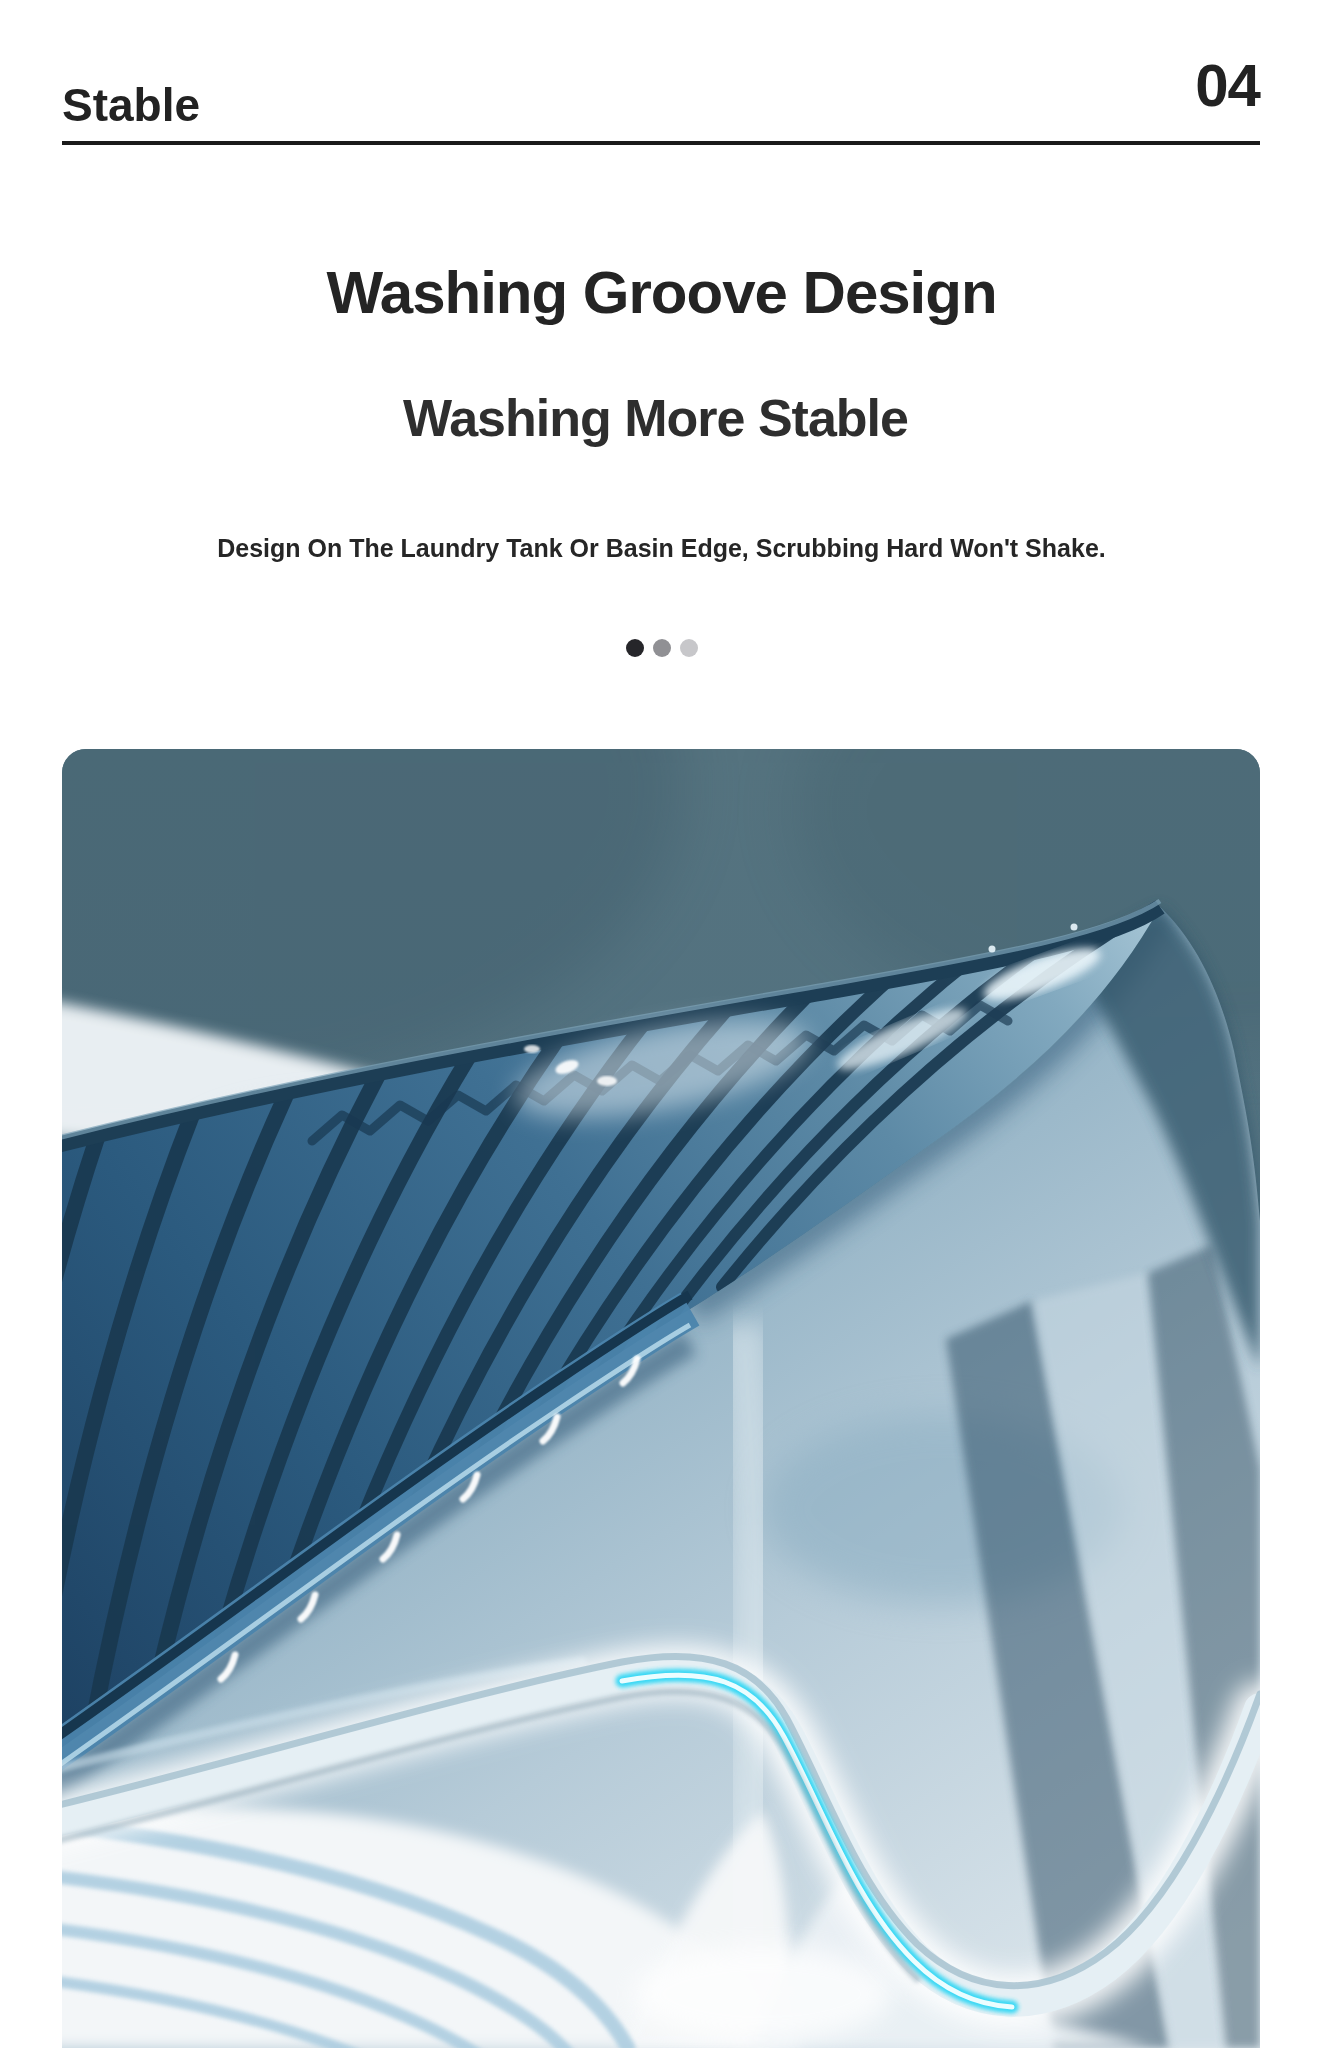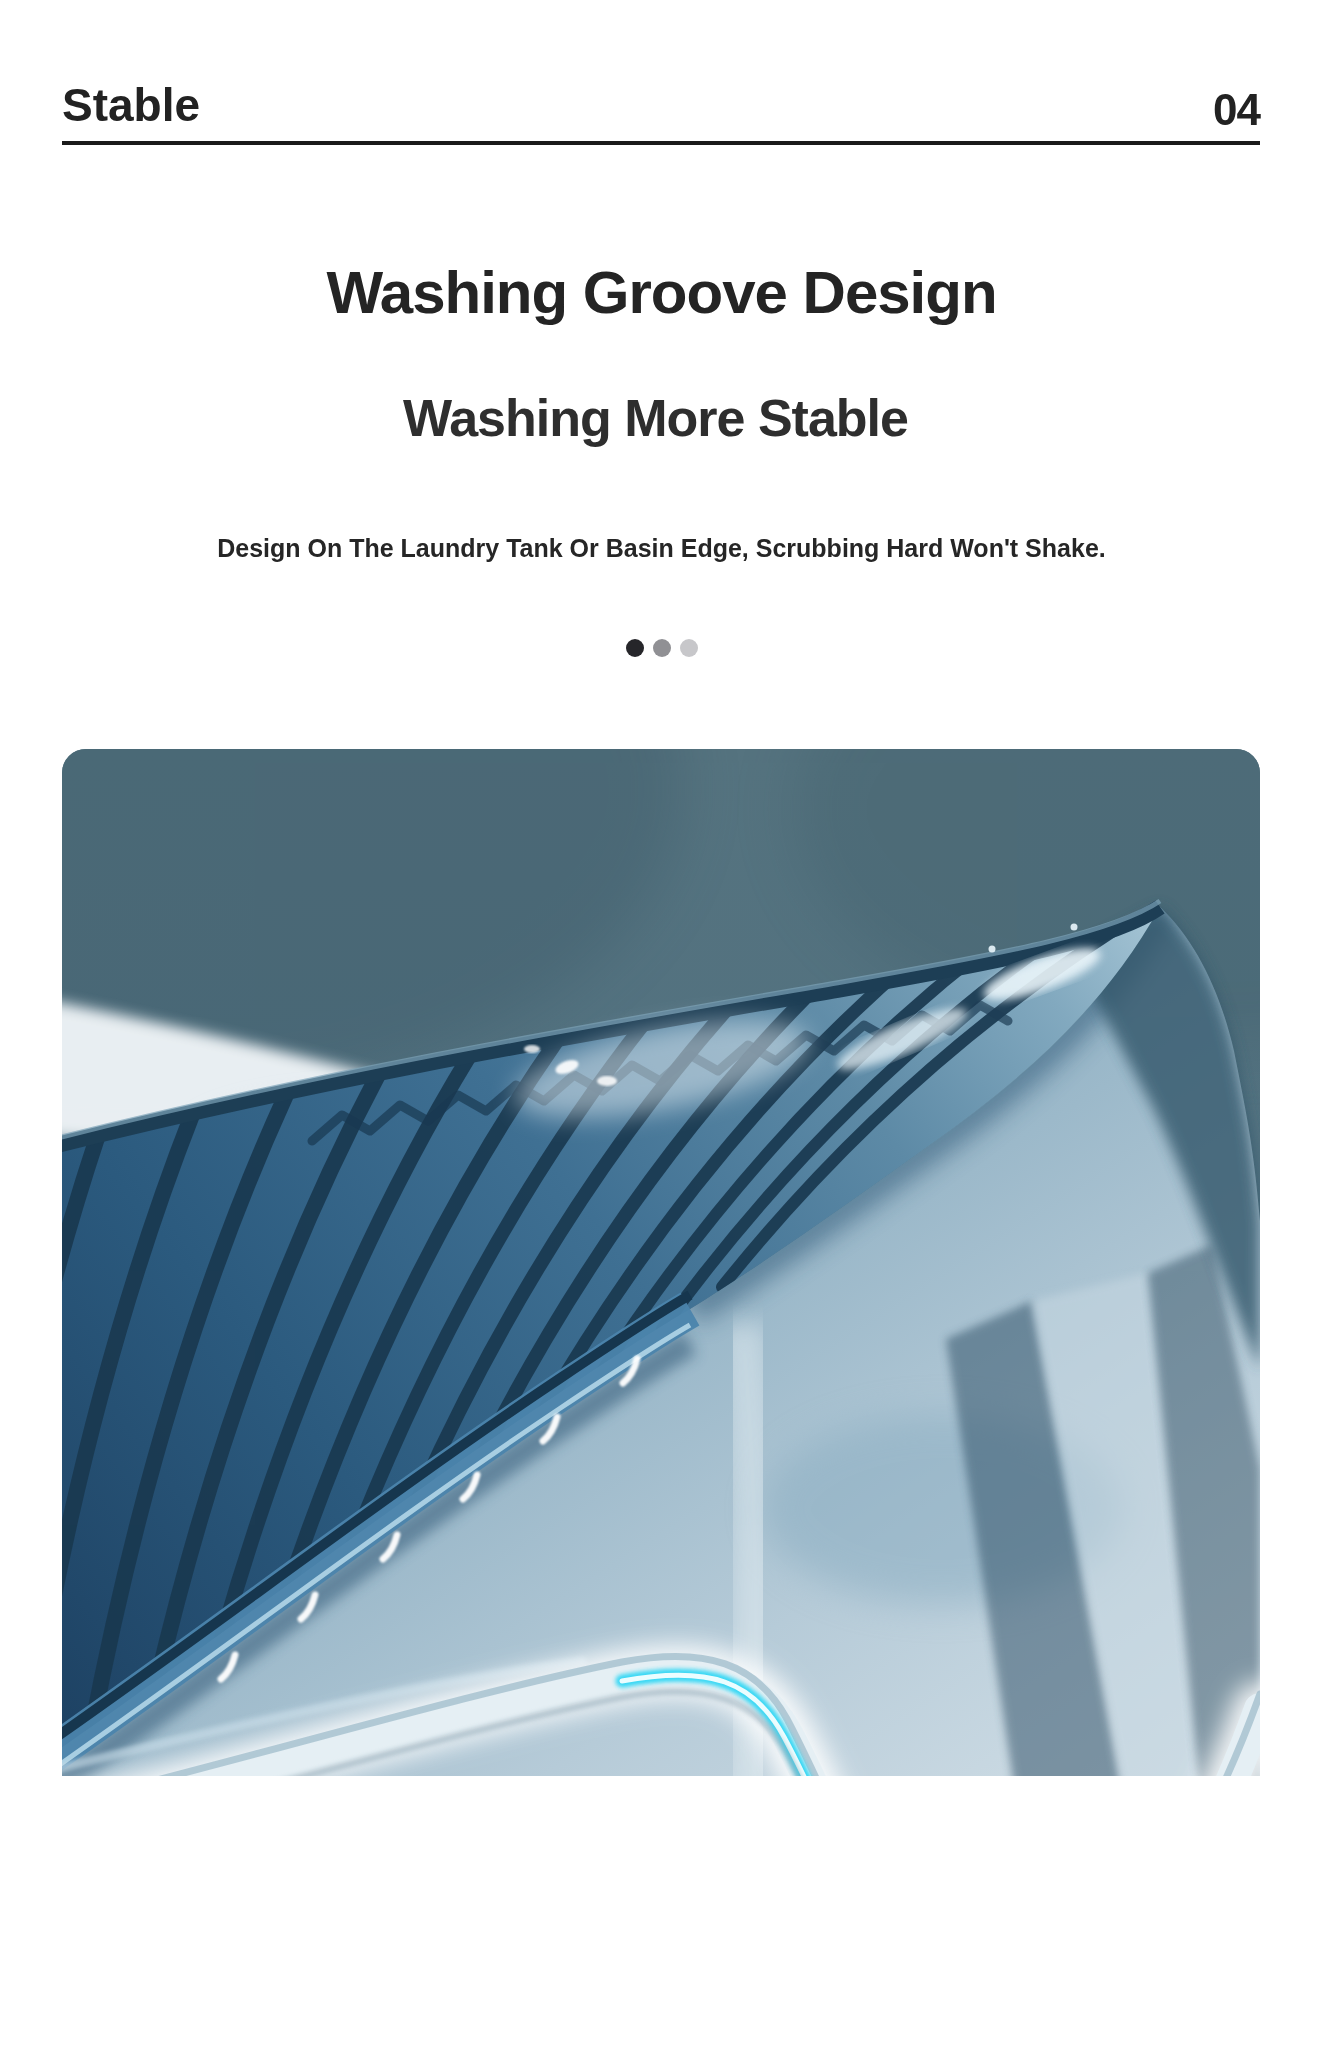--- a/index.html
+++ b/index.html
@@ -1,27 +1,27 @@
 <!DOCTYPE html>
 <html><head>
 <meta charset="utf-8">
 <style>
   html,body{margin:0;padding:0;background:#ffffff;}
   .page{
-    position:relative;width:1323px;height:1776px;background:#ffffff;overflow:hidden;
+    position:relative;width:1323px;height:2048px;background:#ffffff;overflow:hidden;
     font-family:"Liberation Sans","DejaVu Sans",sans-serif;color:#232323;
   }
   
   .hdr{
     position:absolute;left:62px;right:63px;top:0;height:141px;
     border-bottom:4px solid #1a1a1a;
     display:flex;justify-content:space-between;align-items:flex-end;
   }
   .hdr .label{font-size:46px;font-weight:700;letter-spacing:0px;color:#222;margin-bottom:13px;line-height:1;}
-  .hdr .num{font-size:44px;font-weight:700;letter-spacing:-1px;color:#222;margin-bottom:9px;line-height:1;}
+  .hdr .num{font-size:60px;font-weight:700;letter-spacing:-1px;color:#222;margin-bottom:25px;line-height:1;}
   
   .title-block{position:absolute;left:0;right:0;top:0;text-align:center;}
   .h1{position:absolute;left:0;right:0;top:263px;font-size:60px;font-weight:700;color:#242424;line-height:1;letter-spacing:-1px;}
   .h2{position:absolute;left:0;right:12px;top:392px;font-size:52px;font-weight:700;color:#2e2e2e;line-height:1;letter-spacing:-1px;}
   .desc{position:absolute;left:0;right:0;top:536px;font-size:25px;font-weight:700;color:#262626;line-height:1;letter-spacing:0;}
   
   .dots{position:absolute;left:0;right:0;top:639px;display:flex;justify-content:center;gap:9px;}
   .dot{width:18px;height:18px;border-radius:50%;display:inline-block;cursor:pointer;}
   
   .card{

